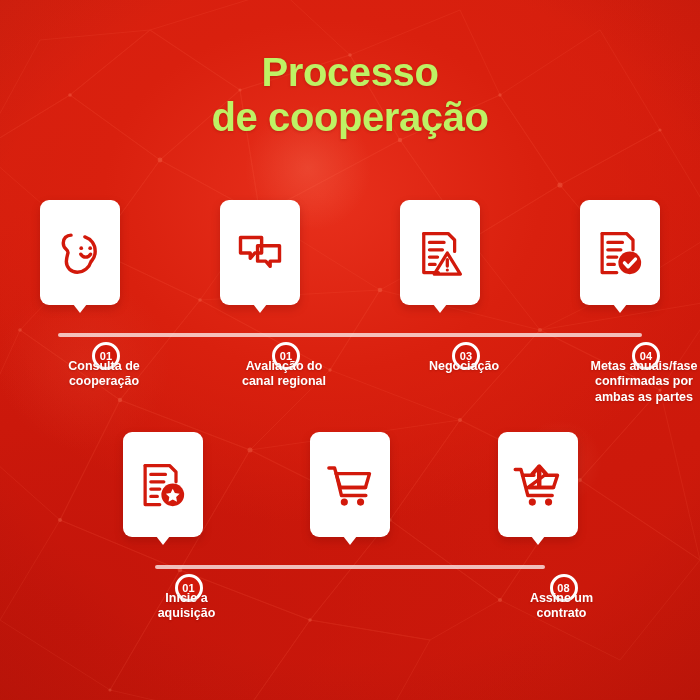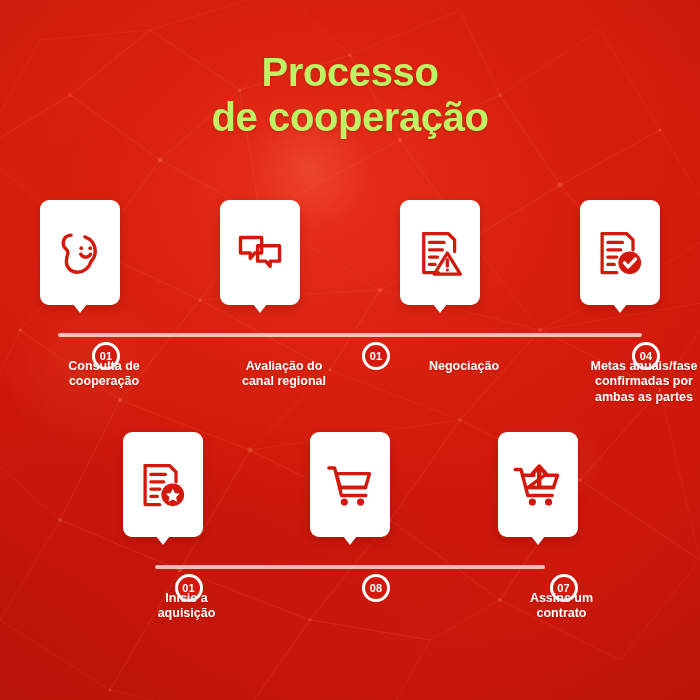--- a/index.html
+++ b/index.html
@@ -322,20 +322,23 @@
       <div class="tl-line"></div>
       <div class="tl-marks">
         <div class="tl-marks-inner">
             <div class="mark-slot">
               <div class="mark">01</div>
             </div>
             <div class="mark-slot">
               <div class="mark">01</div>
             </div>
             <div class="mark-slot">
+              <div class="mark">03</div>
+            </div>
+            <div class="mark-slot">
               <div class="mark">04</div>
             </div>
           </div>
       </div>
     </div>
     <div class="labels">
       <div class="labels-inner">
           <div class="label-slot">Consulta de<br>cooperação</div>
           <div class="label-slot">Avaliação do<br>canal regional</div>
           <div class="label-slot">Negociação</div>
@@ -395,23 +398,20 @@
     <div class="timeline">
       <div class="tl-line"></div>
       <div class="tl-marks">
         <div class="tl-marks-inner">
             <div class="mark-slot">
               <div class="mark">01</div>
             </div>
             <div class="mark-slot">
               <div class="mark">08</div>
             </div>
-            <div class="mark-slot">
-              <div class="mark">07</div>
-            </div>
           </div>
       </div>
     </div>
     <div class="labels">
       <div class="labels-inner">
           <div class="label-slot">Inicie a<br>aquisição</div>
           <div class="label-slot">Assine um<br>contrato</div>
         </div>
     </div>
   </section>

